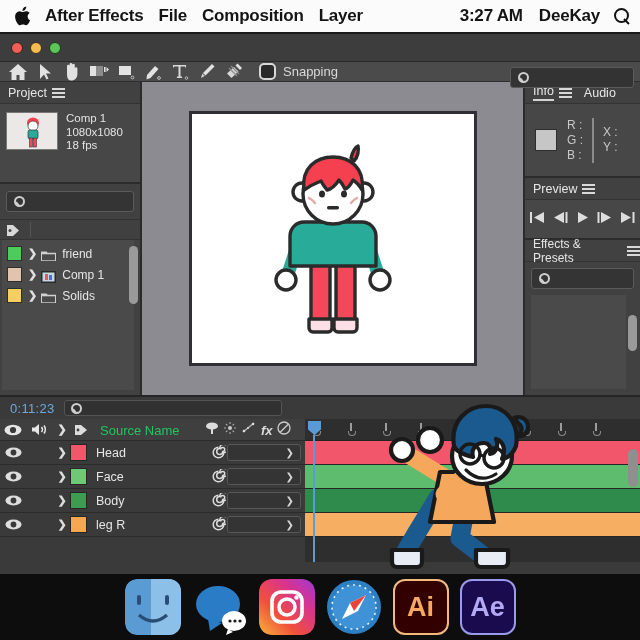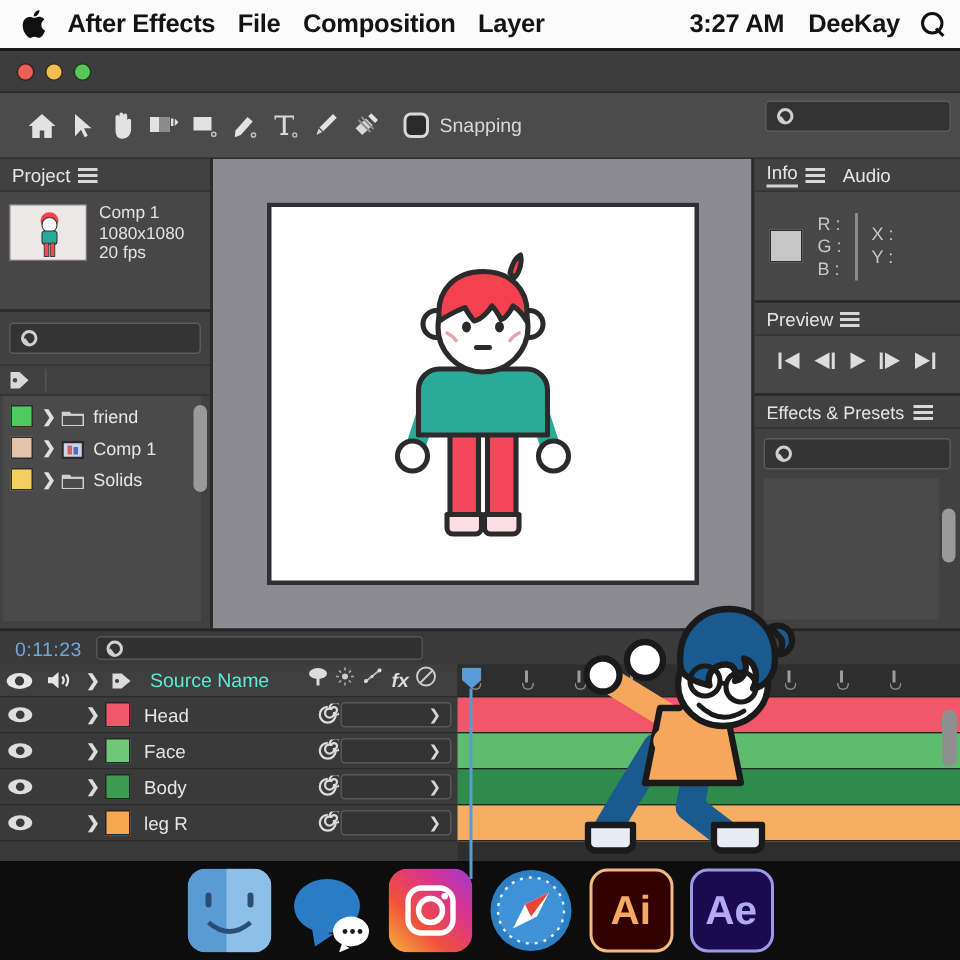--- a/index.html
+++ b/index.html
@@ -41,22 +41,22 @@
     height:28px; background:#3d3d3d; display:flex; align-items:center;
     padding-left:11px; border-bottom:1px solid #2a2a2a;
   }
   .dot { width:12px; height:12px; border-radius:50%; margin-right:7px; }
   .dot.red { background:#ee5f56; border:1px solid #3a2020; }
   .dot.yellow { background:#f4bd4f; border:1px solid #3a3020; }
   .dot.green { background:#5dc658; border:1px solid #203a20; }
 
   
   .toolbar {
-    height:44px; background:#4b4b4b; display:flex; align-items:center;
-    padding:0 16px; border-bottom:1px solid #2e2e2e; position:relative;
+    height:20px; background:#4b4b4b; display:flex; align-items:center;
+    padding:0 6px; border-bottom:1px solid #2e2e2e; position:relative;
   }
   .tool { width:24px; height:24px; margin-right:3px; position:relative;
           display:flex; align-items:center; justify-content:center; }
   .tool svg { display:block; }
   .snap-box {
     width:17px; height:17px; border-radius:5px; border:2px solid #d8d8d8;
     background:#2a2a2a; margin-left:10px; margin-right:7px;
   }
   .snap-label { color:#d9d9d9; font-size:13px; }
   .tb-search {
@@ -109,21 +109,21 @@
   .asset-name { color:#e6e6e6; font-size:12px; margin-left:6px; }
   .pscroll { position:absolute; right:-4px; top:6px; width:9px; height:58px;
              background:#9a9a9a; border-radius:5px; }
 
   
   .comp-panel { flex:1; background:#8b8b91; display:flex;
                 align-items:center; justify-content:center; }
   .comp-frame { width:288px; height:255px; background:#fff; border:3px solid #2f2f35; }
 
   
-  .right-panel { width:139px; background:#414141; border-left:2px solid #2b2b2b;
+  .right-panel { width:117px; background:#414141; border-left:2px solid #2b2b2b;
                  display:flex; flex-direction:column; }
   .info-body { height:74px; background:#474747; border-bottom:2px solid #2b2b2b;
                display:flex; align-items:center; padding:0 10px; }
   .info-swatch { width:22px; height:22px; background:#c6c6c6; border:1px solid #2e2e2e; }
   .rgb { margin-left:10px; color:#c8c8c8; font-size:12px; line-height:15px; }
   .info-div { width:2px; height:45px; background:#8b8b8b; margin-left:9px; }
   .xy { margin-left:9px; color:#c8c8c8; font-size:12px; line-height:15px; }
   .prev-body { height:40px; background:#474747; border-bottom:2px solid #2b2b2b;
                display:flex; align-items:center; justify-content:center; gap:6px; }
   .efx-search { margin:6px; height:21px; background:#343434; border:1px solid #5b5b5b;
@@ -146,21 +146,21 @@
   .tl-left { width:305px; background:#3a3a3a; }
   .tl-right { flex:1; background:#2e2e2e; position:relative; }
 
   .colhead { height:22px; background:#3f3f3f; display:flex; align-items:center;
              border-bottom:1px solid #2b2b2b; }
   .eye-col { width:26px; display:flex; justify-content:center; }
   .aud-col { width:28px; display:flex; justify-content:center; }
   .chv-col { width:16px; display:flex; justify-content:center; }
   .lbl-col { width:22px; display:flex; justify-content:center; }
   .src-col { flex:1; padding-left:8px; }
-  .src-text { color:#5eead4; font-size:13px; }
+  .src-text { color:#22c55e; font-size:13px; }
   .sw-col { width:100px; display:flex; align-items:center; gap:4px; }
 
   .layer-row { height:24px; display:flex; align-items:center;
                border-bottom:1px solid #2b2b2b; background:#3a3a3a; }
   .lyr-sw { width:17px; height:17px; border:1px solid #262626; }
   .lyr-name { flex:1; color:#e5e5e5; font-size:12.5px; padding-left:9px; }
   .par-ic { width:18px; display:flex; justify-content:center; }
   .par-dd { width:74px; height:17px; background:#343434; border:1px solid #585858;
             border-radius:3px; display:flex; align-items:center;
             justify-content:flex-end; padding-right:6px; margin-right:4px; }
@@ -304,21 +304,21 @@
               <ellipse cx="26" cy="10" rx="6" ry="5.5" fill="#f5404f"></ellipse>
               <circle cx="26" cy="13" r="5" fill="#fff" stroke="#333" stroke-width=".7"></circle>
               <rect x="21" y="17" width="10" height="9" rx="2" fill="#29ab9a" stroke="#333" stroke-width=".7"></rect>
               <rect x="22.5" y="25" width="3" height="9" fill="#f2485a" stroke="#333" stroke-width=".6"></rect>
               <rect x="26.5" y="25" width="3" height="9" fill="#f2485a" stroke="#333" stroke-width=".6"></rect>
             </svg>
           </div>
           <div class="proj-meta">
             <div>Comp 1</div>
             <div>1080x1080</div>
-            <div>20 fps</div>
+            <div>18 fps</div>
           </div>
         </div>
         <div class="proj-search">
           <span class="mini-glass"></span>
         </div>
         <div class="tagrow">
           <span class="tag-icon">
             <svg width="14" height="13" viewBox="0 0 14 13">
                 <path d="M1 1h6l6 5.5-6 5.5H1z" fill="#d8d8d8"></path>
                 <circle cx="4" cy="6.5" r="1.5" fill="#4a4a4a"></circle>

